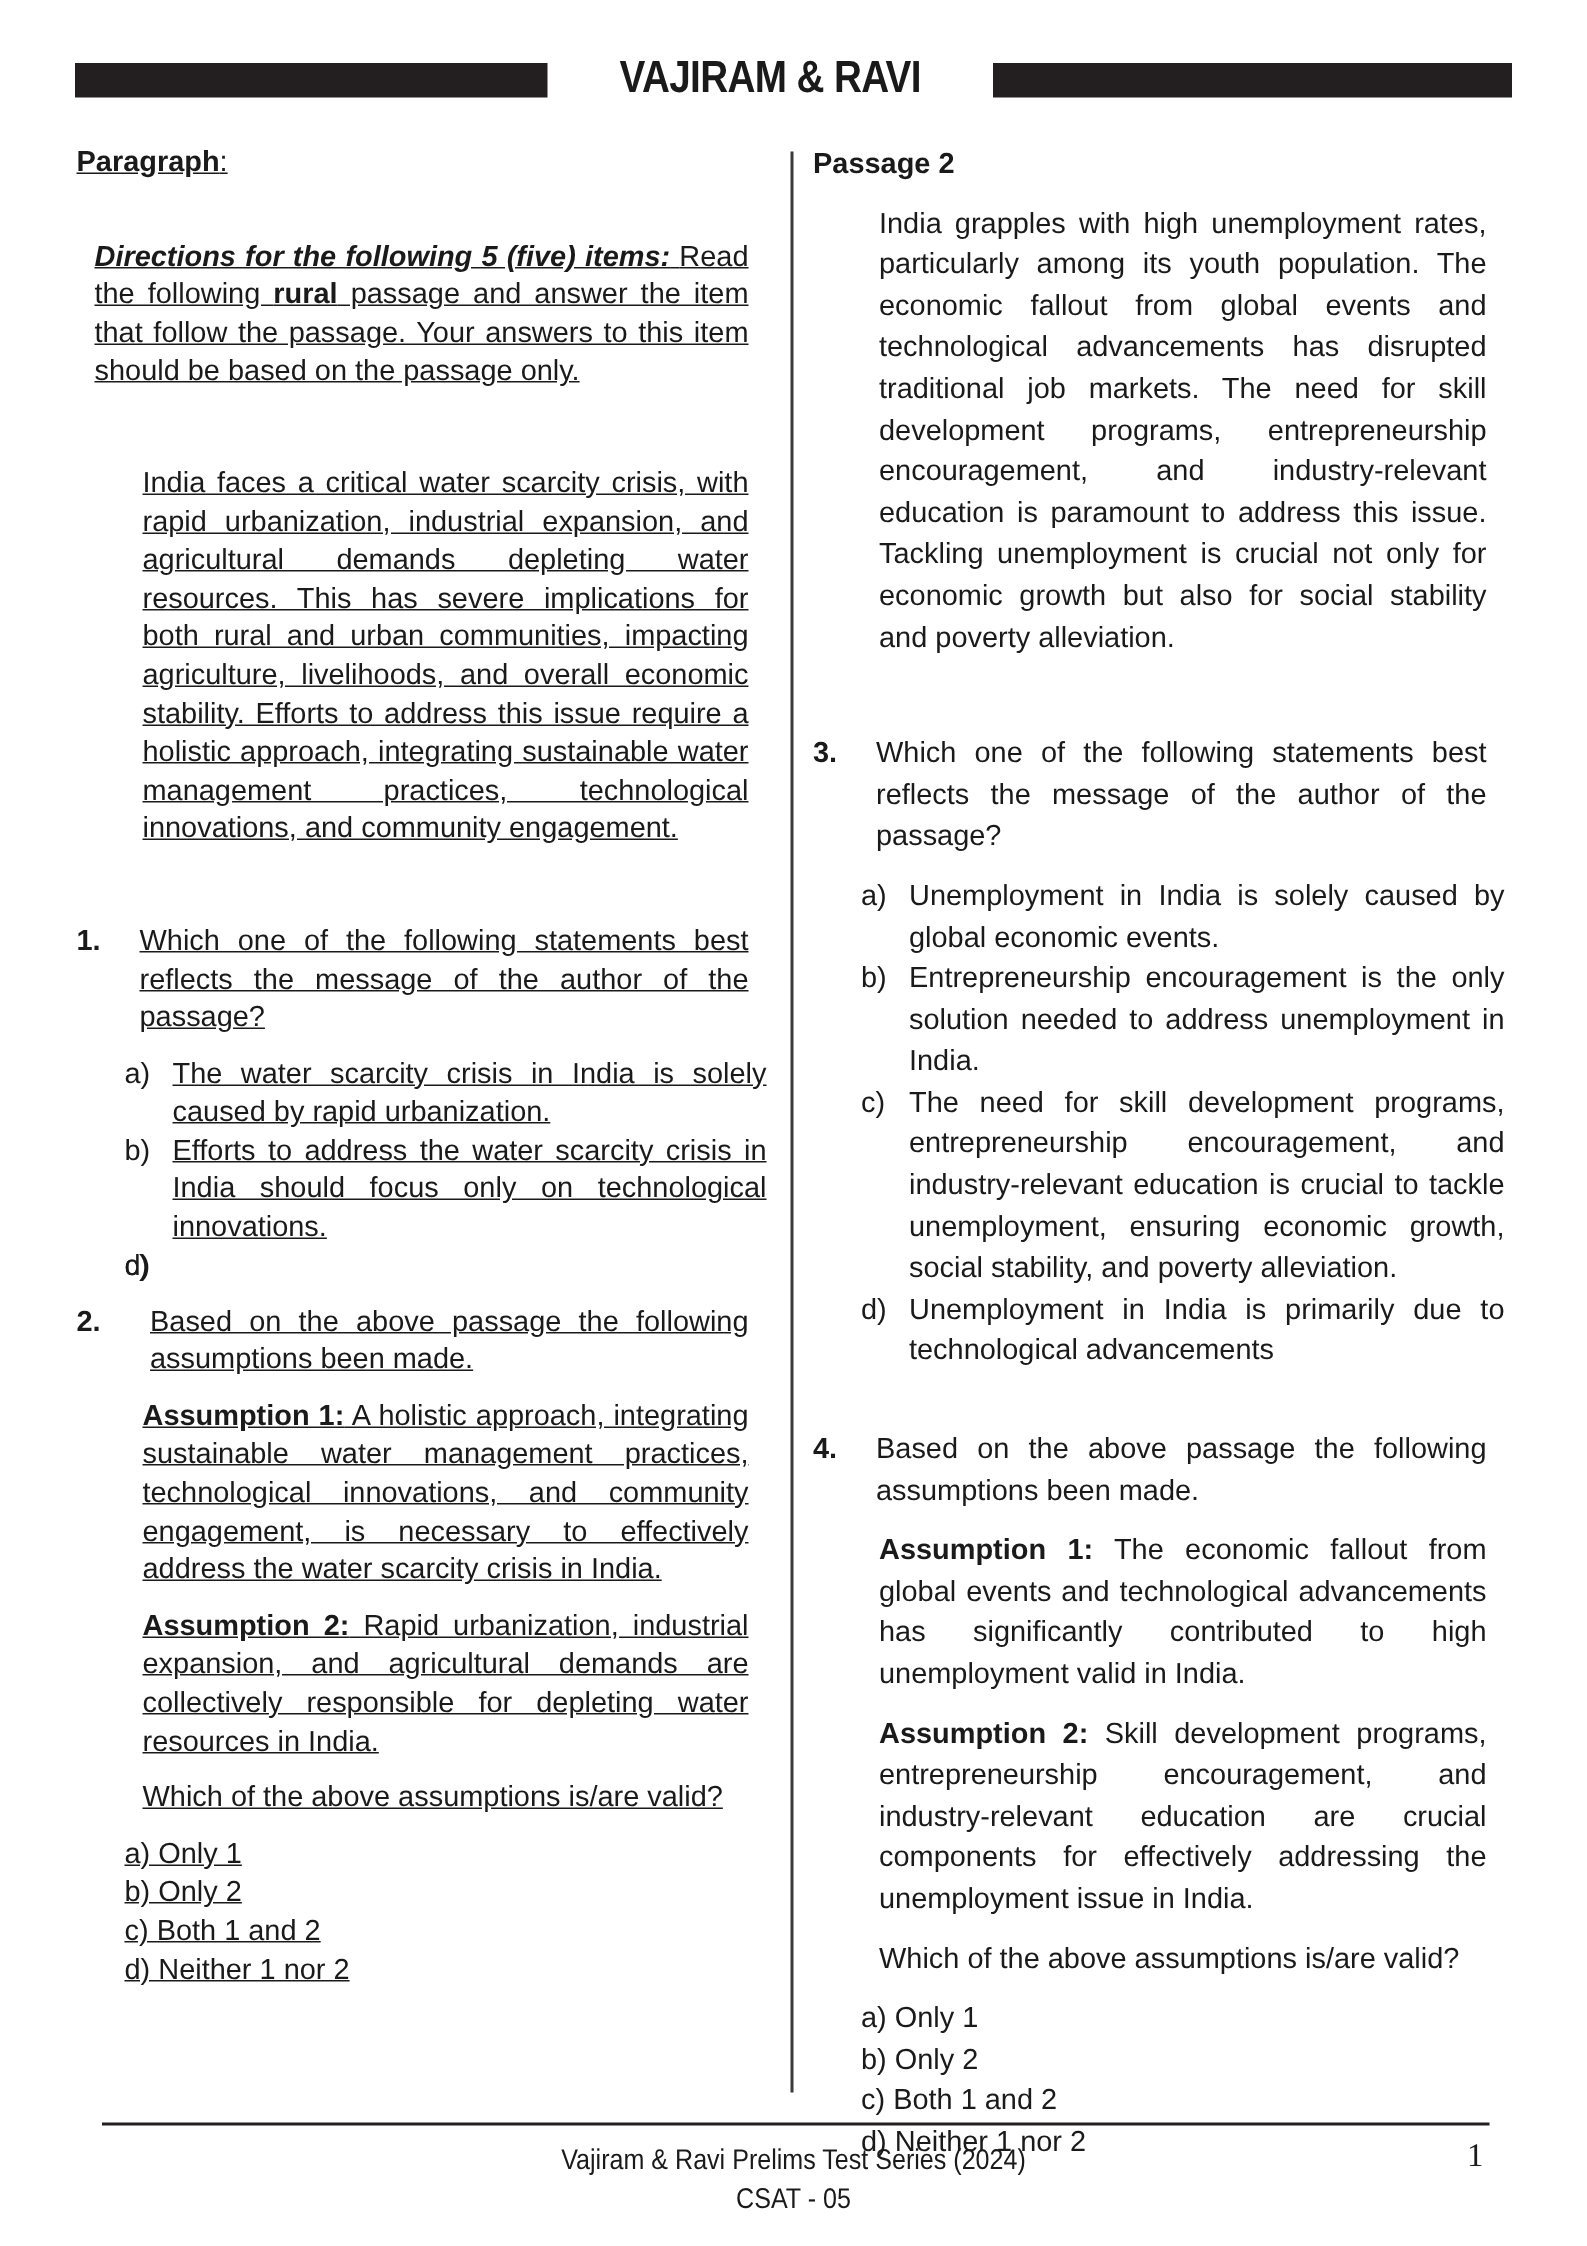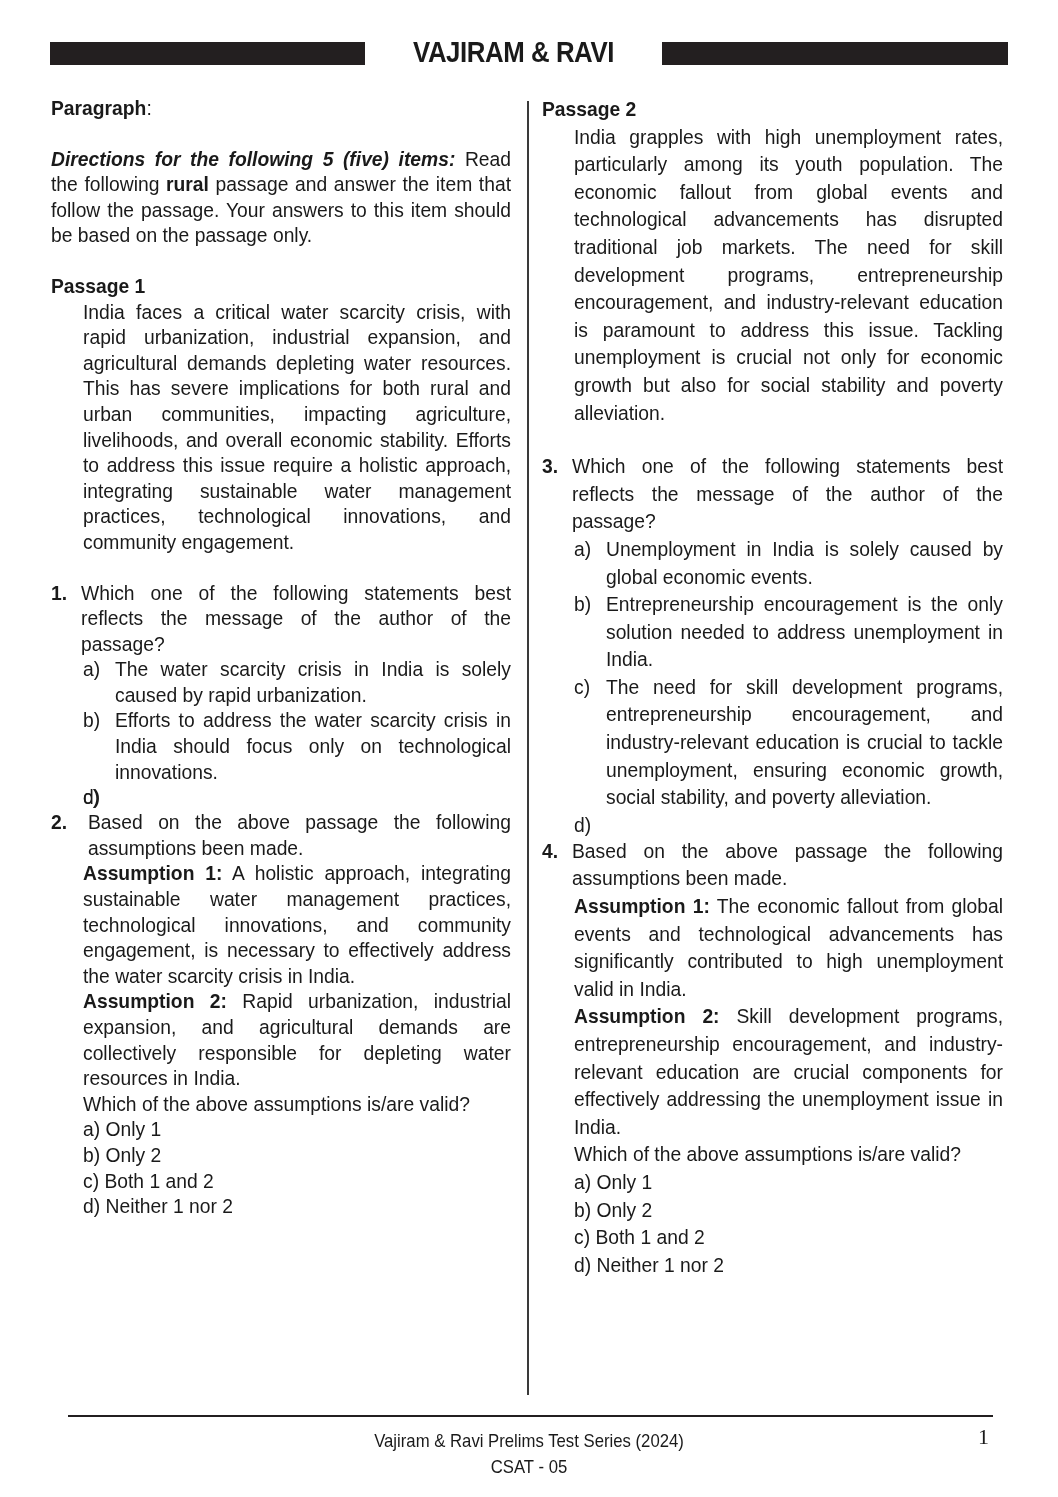--- a/index.html
+++ b/index.html
@@ -10,24 +10,24 @@
   .header { position: absolute; top: 40px; left: 50px; width: 826px; height: 26px; }
   .header .bar { position: absolute; top: 2px; height: 23px; background: #231f20; }
   .header .bar.left { left: 0; width: 315px; }
   .header .bar.right { left: 612px; width: 346px; }
   .header .title {
     position: absolute; left: 317px; width: 293px; top: -4px; text-align: center;
     font-weight: bold; font-size: 30px; letter-spacing: -0.5px; line-height: 32px;
     transform: scaleX(0.86); transform-origin: center;
   }
   .col { position: absolute; top: 96px; font-size: 19.3px; line-height: 25.6px; }
-  .col.left { left: 51px; width: 460px; }
+  .col.left { left: 51px; width: 460px; text-decoration: underline; }
   .col.right { left: 542px; width: 461px; line-height: 27.6px; }
   .divider { position: absolute; left: 527px; top: 101px; width: 2px; height: 1294px; background: #3a3a3a; }
-  p { margin: 0; text-align: justify; }
+  p { margin: 12px; text-align: justify; }
   .bold { font-weight: bold; }
   .label-line { margin: 0; }
   .directions-head { font-weight: bold; font-style: italic; }
   .indent { padding-left: 32px; }
   .q { position: relative; padding-left: 30px; }
   .q .num { position: absolute; left: 0; top: 0; font-weight: bold; }
   .opts { padding-left: 2px; }
   .opt { position: relative; padding-left: 32px; text-align: justify; }
   .opt .ol { position: absolute; left: 0; top: 0; }
   .simple-opt { margin: 0; }
@@ -50,21 +50,20 @@
   <div class="title">VAJIRAM &amp; RAVI</div>
   <div class="bar right"></div>
 </div>
 
 <div class="col left">
   <p class="label-line"><span class="bold">Paragraph</span><span>:</span></p>
   <div class="gap-s"></div>
   <p><span class="directions-head">Directions for the following 5 (five) items:</span> <span>Read the following </span><span class="bold">rural</span><span> passage and answer the item that follow the passage. Your answers to this item should be based on the passage only.</span></p>
   <div class="gap-s"></div>
 
-  <p class="label-line bold">Passage 1</p>
   <p class="indent">India faces a critical water scarcity crisis, with rapid urbanization, industrial expansion, and agricultural demands depleting water resources. This has severe implications for both rural and urban communities, impacting agriculture, livelihoods, and overall economic stability. Efforts to address this issue require a holistic approach, integrating sustainable water management practices, technological innovations, and community engagement.</p>
   <div class="gap-s"></div>
 
   <div class="q">
     <span class="num">1.</span>
     <p>Which one of the following statements best reflects the message of the author of the passage?</p>
     <div class="opts">
       <div class="opt"><span class="ol">a)</span><span>The water scarcity crisis in India is solely caused by rapid urbanization.</span></div>
       <div class="opt"><span class="ol">b)</span><span>Efforts to address the water scarcity crisis in India should focus only on technological innovations.</span></div>
       <div class="opt"><span class="ol">c)</span></div>
@@ -95,21 +94,21 @@
   <p class="indent">India grapples with high unemployment rates, particularly among its youth population. The economic fallout from global events and technological advancements has disrupted traditional job markets. The need for skill development programs, entrepreneurship encouragement, and industry-relevant education is paramount to address this issue. Tackling unemployment is crucial not only for economic growth but also for social stability and poverty alleviation.</p>
   <div class="gap-m"></div>
 
   <div class="q">
     <span class="num">3.</span>
     <p>Which one of the following statements best reflects the message of the author of the passage?</p>
     <div class="opts">
       <div class="opt"><span class="ol">a)</span><span>Unemployment in India is solely caused by global economic events.</span></div>
       <div class="opt"><span class="ol">b)</span><span>Entrepreneurship encouragement is the only solution needed to address unemployment in India.</span></div>
       <div class="opt"><span class="ol">c)</span><span>The need for skill development programs, entrepreneurship encouragement, and industry-relevant education is crucial to tackle unemployment, ensuring economic growth, social stability, and poverty alleviation.</span></div>
-      <div class="opt"><span class="ol">d)</span></div>
+      <div class="opt"><span class="ol">d)</span><span>Unemployment in India is primarily due to technological advancements</span></div>
     </div>
   </div>
   <div class="gap-m"></div>
 
   <div class="q">
     <span class="num">4.</span>
     <p>Based on the above passage the following assumptions been made.</p>
   </div>
   <div style="padding-left:32px;">
     <p><span class="bold">Assumption 1:</span><span> The economic fallout from global events and technological advancements has significantly contributed to high unemployment valid in India.</span></p>

